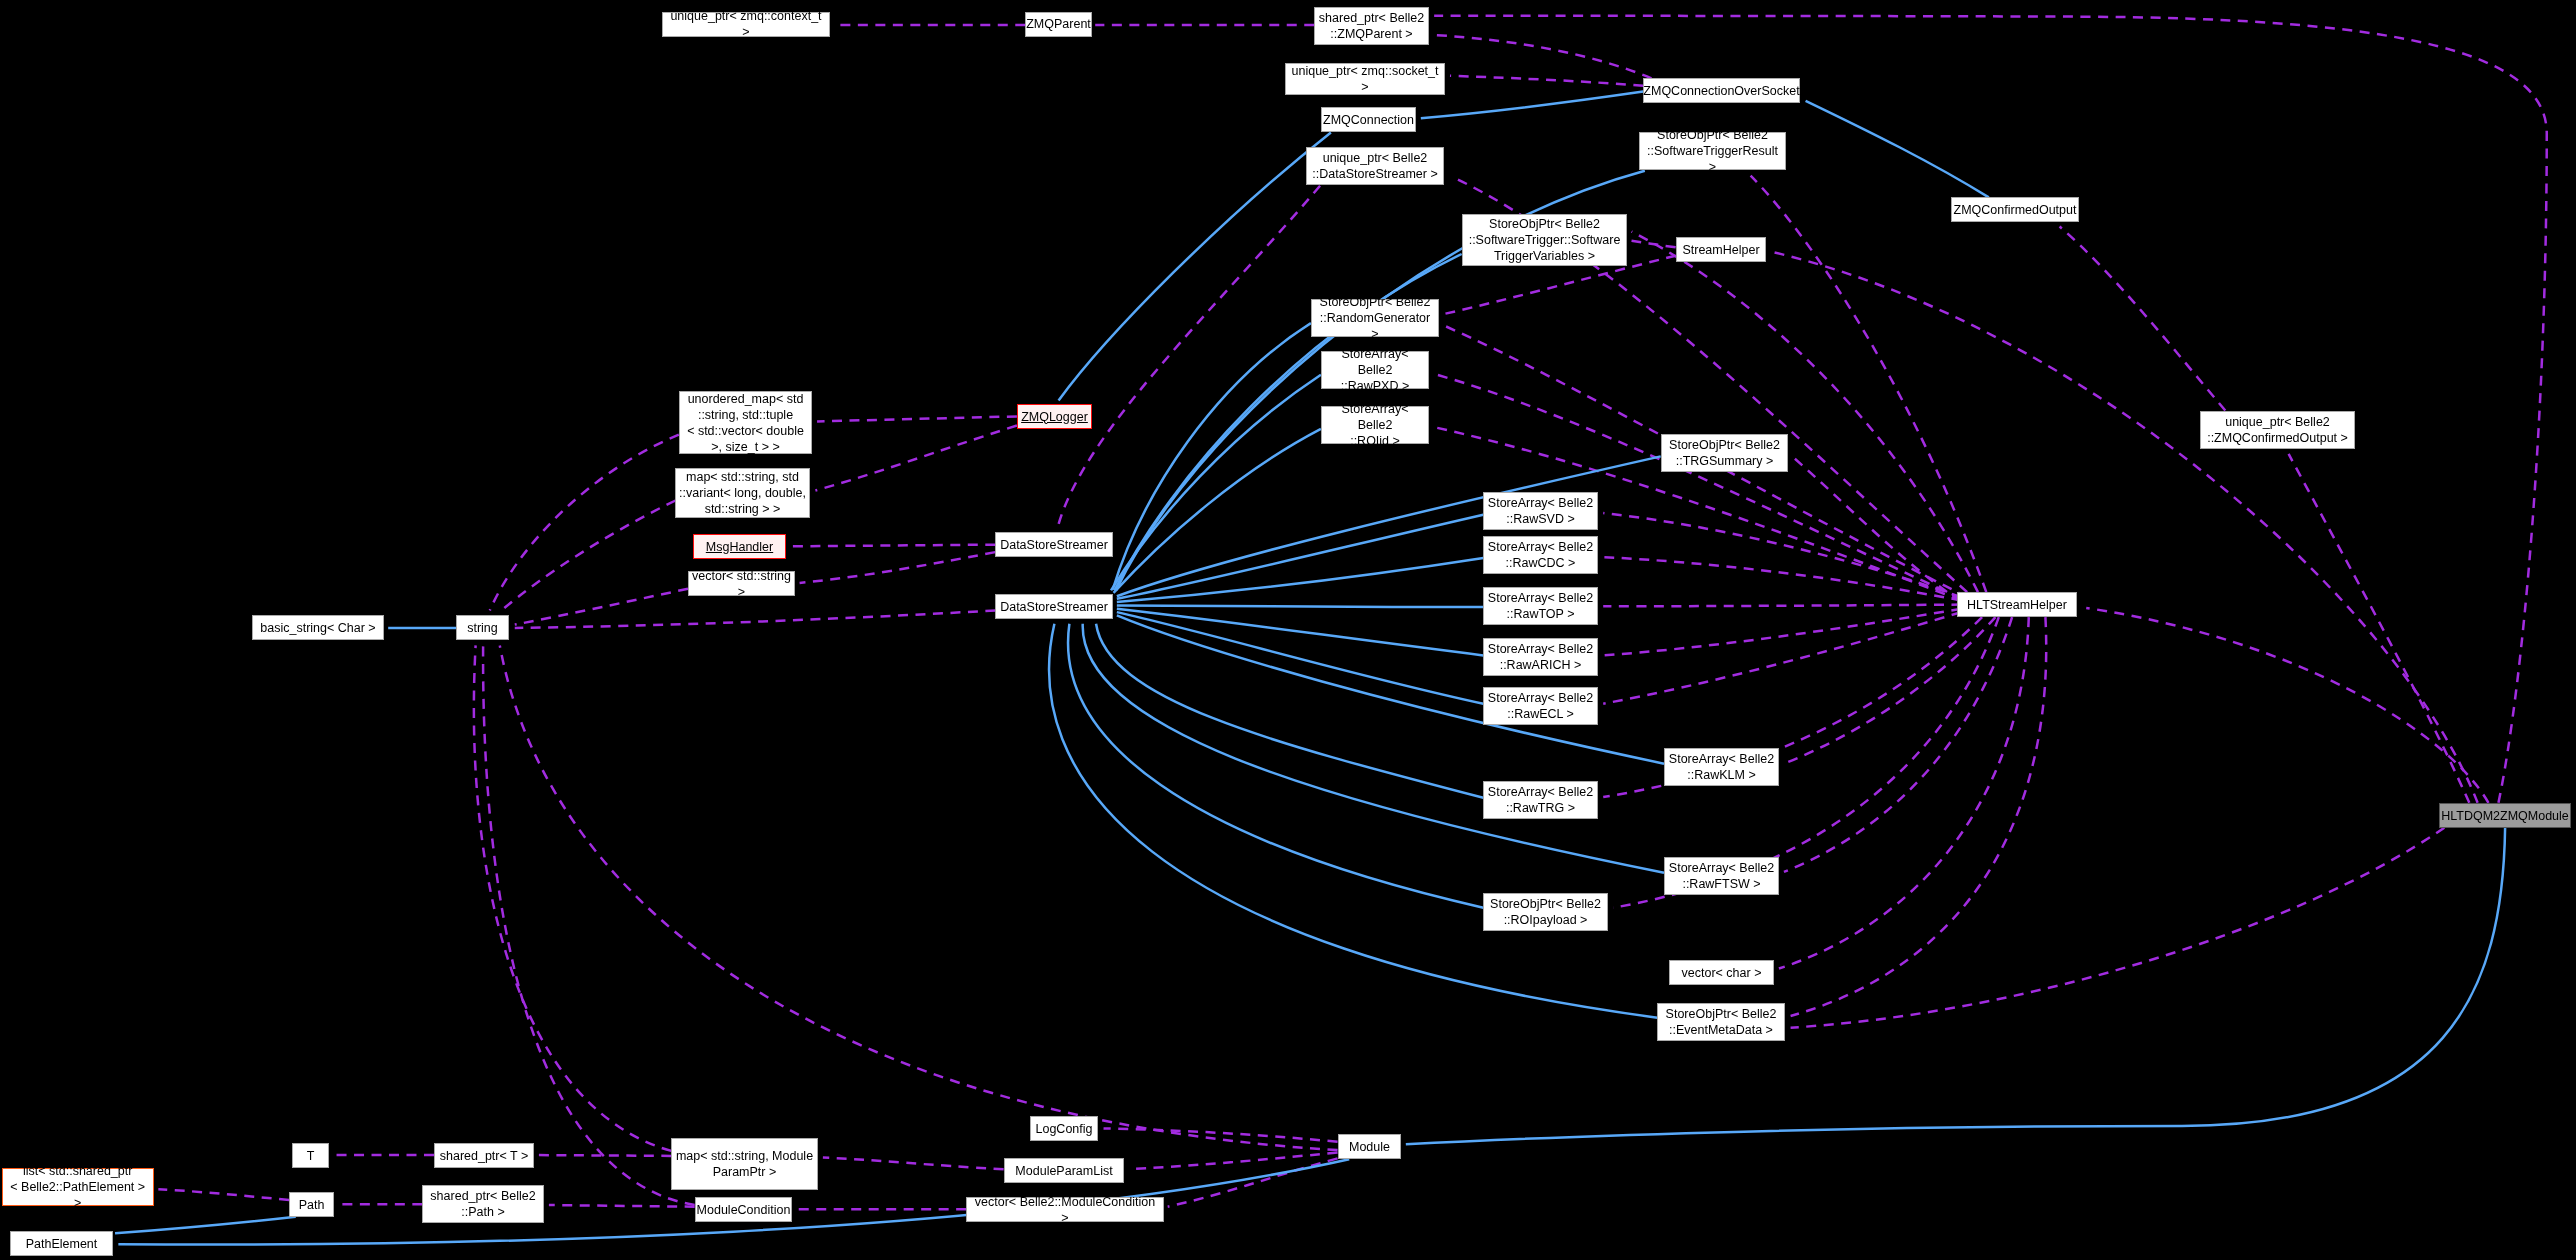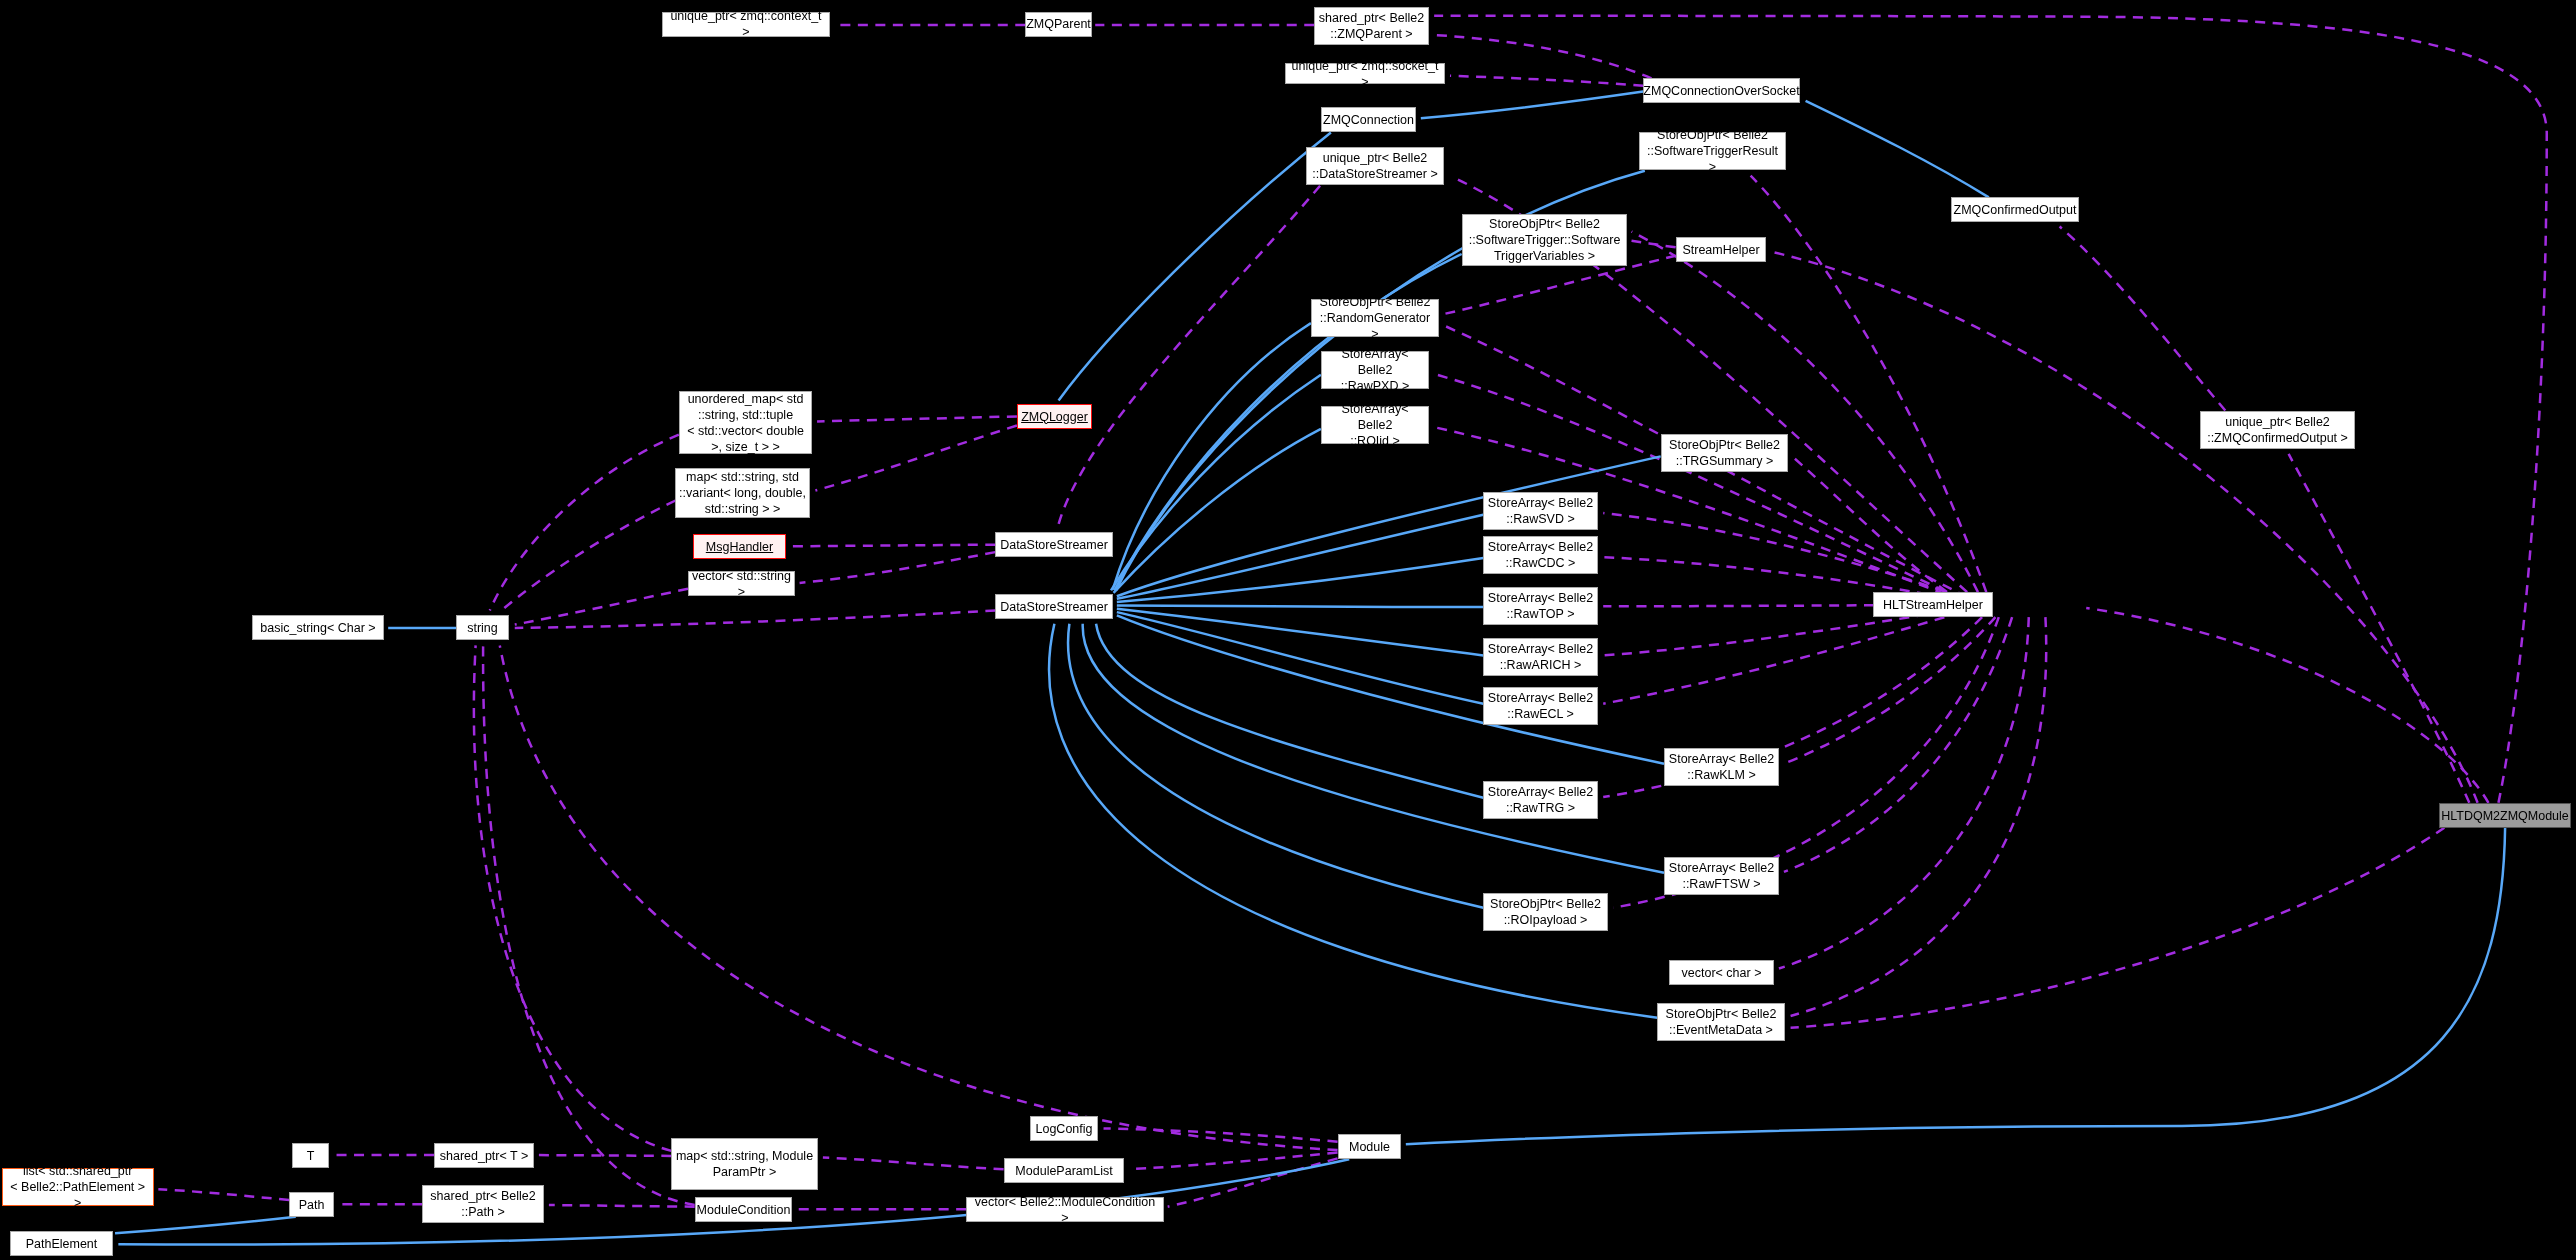--- a/index.html
+++ b/index.html
@@ -106,21 +106,21 @@
     <path class="inh" d="M1990,1222 C1380,1140 1224,930 1266,749"></path>
     <path class="inh" d="M3008,994 C3005,1190 2940,1352 2620,1352 C2250,1352 1898,1363 1688,1374"></path>
     <path class="inh" d="M1620,1392 C1200,1485 560,1497 142,1494"></path>
     <path class="inh" d="M355,1461 C285,1469 205,1476 138,1481"></path>
   </svg>
 
   <div class="node" style="left:662px;top:11.7px;width:168px;height:25px"><span>unique_ptr&lt; zmq::context_t &gt;</span></div>
   <div class="node" style="left:1025px;top:11.7px;width:67px;height:25px"><span>ZMQParent</span></div>
   <div class="node" style="left:1314px;top:6.7px;width:115px;height:38px"><span>shared_ptr&lt; Belle2
 ::ZMQParent &gt;</span></div>
-  <div class="node" style="left:1285px;top:63px;width:160px;height:21px"><span>unique_ptr&lt; zmq::socket_t &gt;</span></div>
+  <div class="node" style="left:1285px;top:63px;width:160px;height:32px"><span>unique_ptr&lt; zmq::socket_t &gt;</span></div>
   <div class="node" style="left:1643px;top:78px;width:157px;height:25px"><span>ZMQConnectionOverSocket</span></div>
   <div class="node" style="left:1321px;top:107px;width:95px;height:25px"><span>ZMQConnection</span></div>
   <div class="node" style="left:1306px;top:147px;width:138px;height:38px"><span>unique_ptr&lt; Belle2
 ::DataStoreStreamer &gt;</span></div>
   <div class="node" style="left:1639px;top:132px;width:147px;height:38px"><span>StoreObjPtr&lt; Belle2
 ::SoftwareTriggerResult &gt;</span></div>
   <div class="node" style="left:1462px;top:214px;width:165px;height:52px"><span>StoreObjPtr&lt; Belle2
 ::SoftwareTrigger::Software
 TriggerVariables &gt;</span></div>
   <div class="node" style="left:1676px;top:237px;width:90px;height:25px"><span>StreamHelper</span></div>
@@ -150,21 +150,21 @@
   <div class="node" style="left:1483px;top:492px;width:115px;height:38px"><span>StoreArray&lt; Belle2
 ::RawSVD &gt;</span></div>
   <div class="node" style="left:1483px;top:536px;width:115px;height:38px"><span>StoreArray&lt; Belle2
 ::RawCDC &gt;</span></div>
   <div class="node" style="left:1483px;top:587px;width:115px;height:38px"><span>StoreArray&lt; Belle2
 ::RawTOP &gt;</span></div>
   <div class="node" style="left:1483px;top:638px;width:115px;height:38px"><span>StoreArray&lt; Belle2
 ::RawARICH &gt;</span></div>
   <div class="node" style="left:1483px;top:687px;width:115px;height:38px"><span>StoreArray&lt; Belle2
 ::RawECL &gt;</span></div>
-  <div class="node" style="left:1873px;top:592px;width:120px;height:25px"><span>HLTStreamHelper</span></div>
+  <div class="node" style="left:1957px;top:592px;width:120px;height:25px"><span>HLTStreamHelper</span></div>
   <div class="node" style="left:252px;top:615px;width:132px;height:25px"><span>basic_string&lt; Char &gt;</span></div>
   <div class="node" style="left:456px;top:615px;width:53px;height:25px"><span>string</span></div>
   <div class="node" style="left:1664px;top:748px;width:115px;height:38px"><span>StoreArray&lt; Belle2
 ::RawKLM &gt;</span></div>
   <div class="node" style="left:1483px;top:781px;width:115px;height:38px"><span>StoreArray&lt; Belle2
 ::RawTRG &gt;</span></div>
   <div class="node" style="left:1664px;top:857px;width:115px;height:38px"><span>StoreArray&lt; Belle2
 ::RawFTSW &gt;</span></div>
   <div class="node" style="left:1483px;top:893px;width:125px;height:38px"><span>StoreObjPtr&lt; Belle2
 ::ROIpayload &gt;</span></div>

